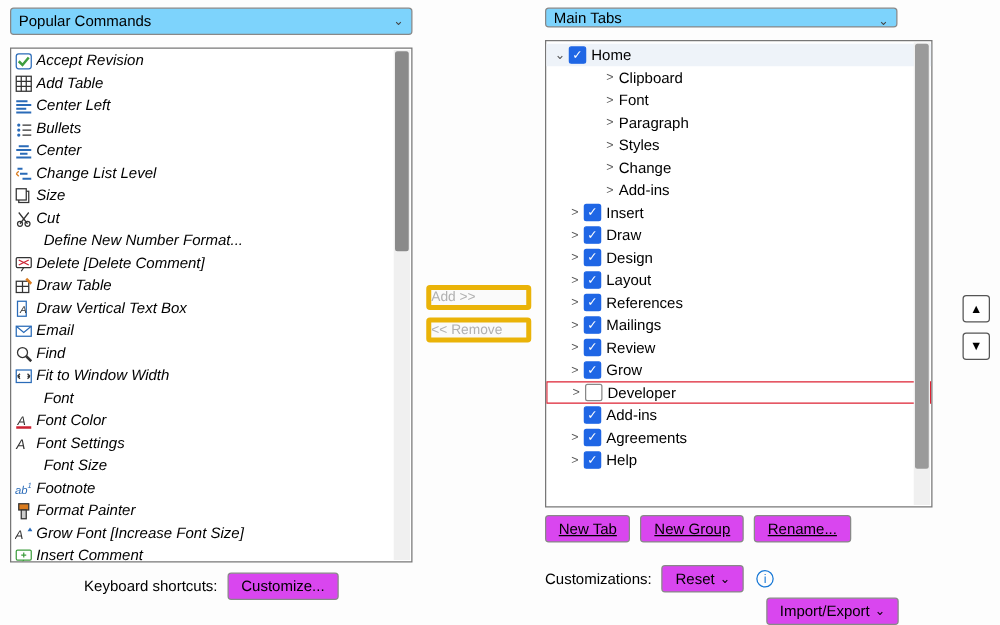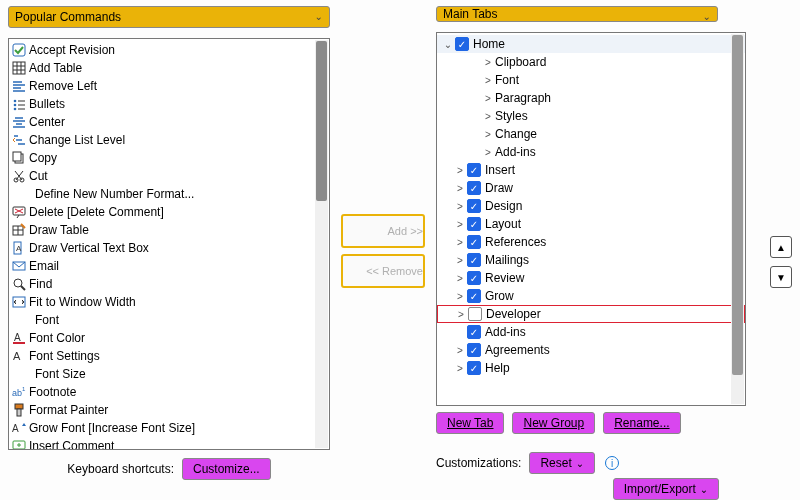--- a/index.html
+++ b/index.html
@@ -19,21 +19,21 @@
     height: 100%;
   }
   .col-left { width: 322px; display:flex; flex-direction:column; }
   .col-mid  { width: 86px; display:flex; flex-direction:column; align-items:center; justify-content:center; gap:6px;}
   .col-right{ flex:1; display:flex; flex-direction:column; position:relative;}
 
   .dropdown {
     height: 22px;
     border: 1px solid #888;
     border-radius: 3px;
-    background: #eab308;
+    background: #7dd3fc;
     display:flex; align-items:center;
     padding: 0 6px;
     font-size: 12px;
     position: relative;
     margin-bottom: 10px;
     width: 100%;
     text-align: center;
   }
   .dropdown .chev {
     position:absolute; right:6px; top:4px; font-size:10px; color:#444;
@@ -54,45 +54,46 @@
     position:absolute; right:1px; top:1px; bottom:1px; width:13px;
     background:#f0f0f0;
   }
   .scrollbar .thumb {
     position:absolute; left:1px; right:1px; top:1px; height:160px;
     background:#8a8a8a; border-radius:2px;
   }
   .listbox.right .scrollbar .thumb { height:340px; background:#9a9a9a;}
 
   .cmd-row {
-    display:flex; align-items:center;
+    display:flex; align-items:flex-start;
     height:18px;
     padding-left:2px;
     white-space:nowrap;
+    font-style:italic;
   }
   .cmd-ico {
     width:16px; height:16px; margin-right:2px;
     display:flex; align-items:center; justify-content:center;
     font-size:11px; color:#2266aa;
     flex:none;
   }
   .cmd-lab { flex:1; overflow:hidden; text-overflow:ellipsis;}
   .cmd-sub {
     width:20px; text-align:center; color:#444; font-size:11px;
     flex:none;
   }
   .cmd-row.indent { padding-left:26px; }
 
   .mid-btn {
-    width:84px; height:34px;
-    border:2px solid #eab308; border-radius:3px;
+    width:84px; height:20px;
+    border:4px solid #eab308; border-radius:3px;
     background:#fafafa;
     color:#b0b0b0;
     font-size:11px;
-    display:flex; align-items:center; justify-content:flex-end;
+    display:flex; align-items:center; justify-content:flex-start;
   }
 
   .tree-row {
     display:flex; align-items:center;
     height:18px;
     padding-left:4px;
   }
   .tw { width:14px; text-align:center; color:#555; font-size:10px; display:inline-block;}
   .cb {
     width:14px; height:14px; border:1px solid #888; border-radius:2px;
@@ -168,21 +169,21 @@
             </span>
             <span class="cmd-lab">Add Table</span>
             <span class="cmd-sub">&gt;</span>
           </div>
           <div class="cmd-row">
             <span class="cmd-ico">
               <svg width="14" height="14" viewBox="0 0 14 14">
                 <path d="M1 3 H10 M1 6 H13 M1 9 H9 M1 12 H13" stroke="#2a6bb8" stroke-width="1.5"></path>
               </svg>
             </span>
-            <span class="cmd-lab">Remove Left</span>
+            <span class="cmd-lab">Center Left</span>
           </div>
           <div class="cmd-row">
             <span class="cmd-ico">
               <svg width="14" height="14" viewBox="0 0 14 14">
                 <circle cx="3" cy="4" r="1.3" fill="#2a6bb8"></circle>
                 <circle cx="3" cy="8" r="1.3" fill="#2a6bb8"></circle>
                 <circle cx="3" cy="12" r="1.3" fill="#2a6bb8"></circle>
                 <path d="M6 4 H13 M6 8 H13 M6 12 H13" stroke="#333"></path>
               </svg>
             </span>
@@ -207,21 +208,21 @@
             <span class="cmd-lab">Change List Level</span>
             <span class="cmd-sub">&gt;</span>
           </div>
           <div class="cmd-row">
             <span class="cmd-ico">
               <svg width="14" height="14" viewBox="0 0 14 14">
                 <rect x="3" y="3" width="8" height="9" fill="#fff" stroke="#333"></rect>
                 <rect x="1" y="1" width="8" height="9" fill="#fff" stroke="#333"></rect>
               </svg>
             </span>
-            <span class="cmd-lab">Copy</span>
+            <span class="cmd-lab">Size</span>
           </div>
           <div class="cmd-row">
             <span class="cmd-ico">
               <svg width="14" height="14" viewBox="0 0 14 14">
                 <circle cx="4" cy="11" r="2" fill="none" stroke="#333"></circle>
                 <circle cx="10" cy="11" r="2" fill="none" stroke="#333"></circle>
                 <path d="M4 11 L11 2 M10 11 L3 2" stroke="#333"></path>
               </svg>
             </span>
             <span class="cmd-lab">Cut</span>

